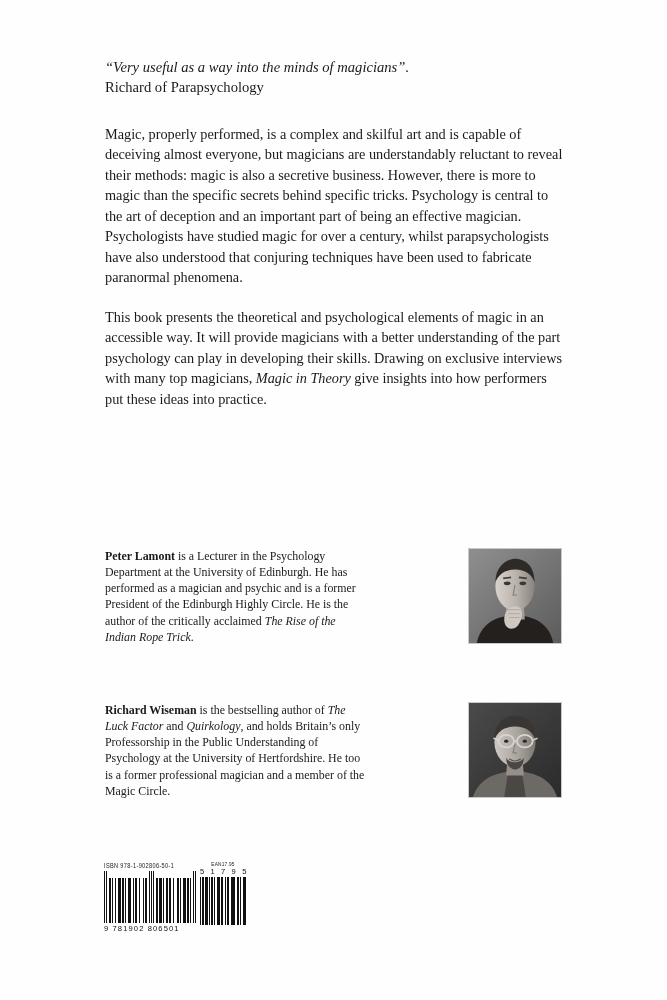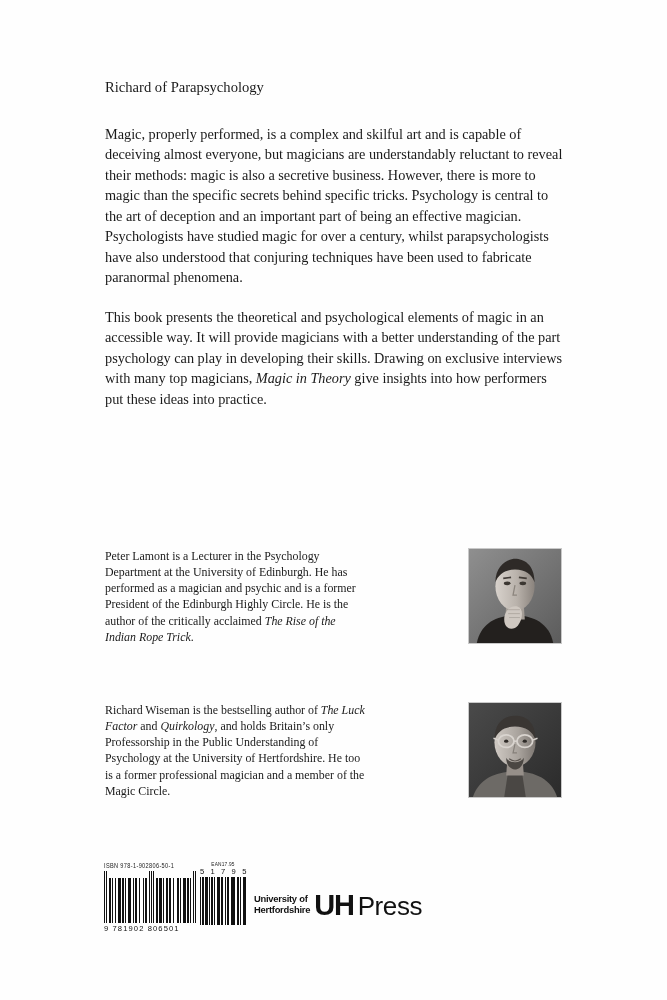--- a/index.html
+++ b/index.html
@@ -67,21 +67,21 @@
     position: relative;
     min-height: 100px;
     margin-bottom: 54px;
   }
   .author-bio {
     width: 262px;
     font-size: 11.9px;
     line-height: 1.355;
     letter-spacing: -0.01px;
   }
-  .author-bio .name { font-weight: normal; }
+  .author-bio .name { font-weight: bold; }
   .author-bio .ital { font-style: italic; }
 
   .author-photo {
     position: absolute;
     right: 3px;
     top: 0;
     width: 94px;
     height: 96px;
     border: 1px solid #c9c9c9;
     background: #6e6e6e;
@@ -197,21 +197,21 @@
 </style>
 </head>
 <body>
 
 <div class="page">
 
   <div class="content">
 
 
     <div class="quote-2">
-      <br>
+      <span class="ital">“Very useful as a way into the minds of magicians”.</span><br>
       <span class="quote-src">Richard of Parapsychology</span>
     </div>
 
     <p class="body-para">Magic, properly performed, is a complex and skilful art and is capable of deceiving almost everyone, but magicians are understandably reluctant to reveal their methods: magic is also a secretive business. However, there is more to magic than the specific secrets behind specific tricks. Psychology is central to the art of deception and an important part of being an effective magician. Psychologists have studied magic for over a century, whilst parapsychologists have also understood that conjuring techniques have been used to fabricate paranormal phenomena.</p>
 
     <p class="body-para"><span>This book presents the theoretical and psychological elements of magic in an accessible way. It will provide magicians with a better understanding of the part psychology can play in developing their skills. Drawing on exclusive interviews with many top magicians, </span><span class="ital">Magic in Theory</span><span> give insights into how performers put these ideas into practice.</span></p>
   </div>
 
   <div class="authors">
 
@@ -396,23 +396,15 @@
           <span style="width:1px;height:48px;"></span>
           <span style="width:2px;height:48px;background:transparent;"></span>
         <span style="width:2px;height:48px;"></span>
           <span style="width:1px;height:48px;background:transparent;"></span>
           <span style="width:1px;height:48px;"></span>
         <span style="width:2px;height:48px;background:transparent;"></span>
           <span style="width:3px;height:48px;"></span>
       </div>
     </div>
 
-    <div class="publisher">
-      <div class="pub-univ">
-        <div>University of</div>
-        <div>Hertfordshire</div>
-      </div>
-      <div class="pub-uh">UH</div>
-      <div class="pub-press">Press</div>
-    </div>
   </div>
 
 </div>
 
 </body></html>

